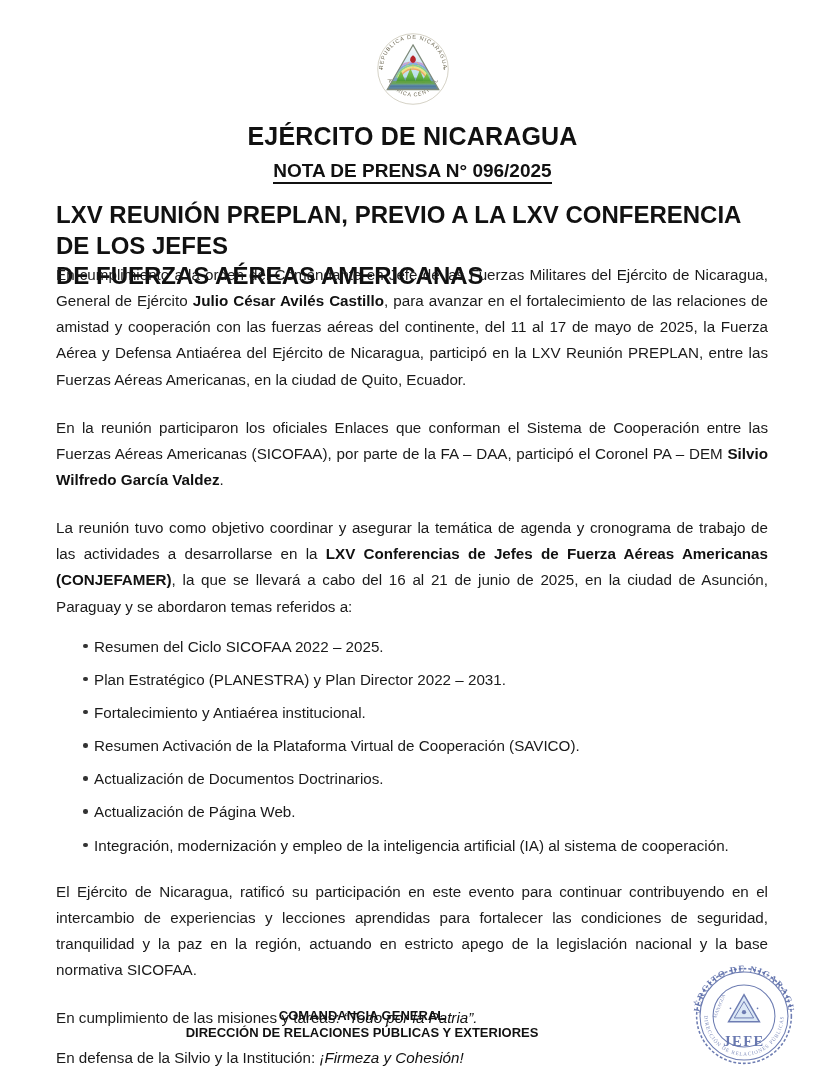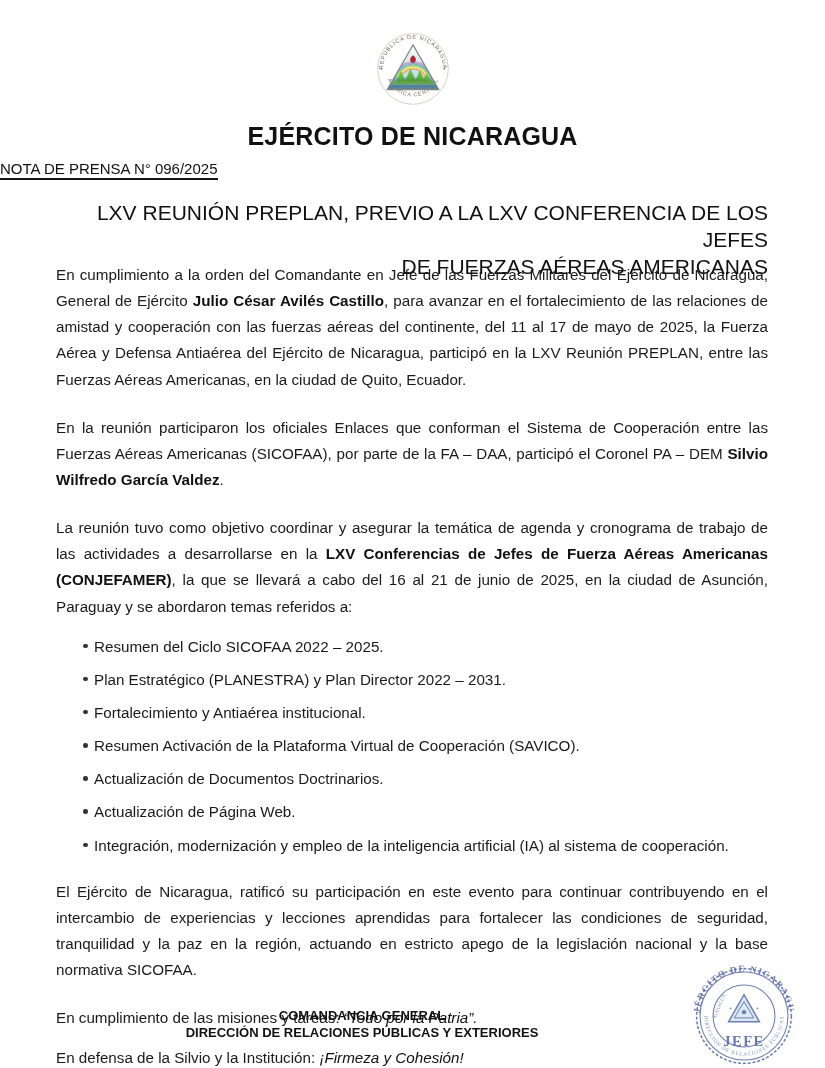--- a/index.html
+++ b/index.html
@@ -45,37 +45,37 @@
     font-size: 25px;
     font-weight: bold;
     letter-spacing: 0.2px;
     color: #111111;
   }
   .press-note {
     position: absolute;
     top: 160px;
     left: 0;
     width: 825px;
-    text-align: left;
-    font-size: 15px;
-    font-weight: normal;
+    text-align: center;
+    font-size: 19px;
+    font-weight: bold;
     color: #111111;
   }
   .press-note span {
     border-bottom: 2px solid #111111;
     padding-bottom: 1px;
   }
   .doc-title {
     position: absolute;
     top: 200px;
     left: 56px;
     width: 712px;
-    text-align: right;
-    font-size: 21px;
-    font-weight: normal;
+    text-align: left;
+    font-size: 24px;
+    font-weight: bold;
     line-height: 1.28;
     color: #111111;
   }
 
   
   .body-area {
     position: absolute;
     top: 262px;
     left: 56px;
     width: 712px;

